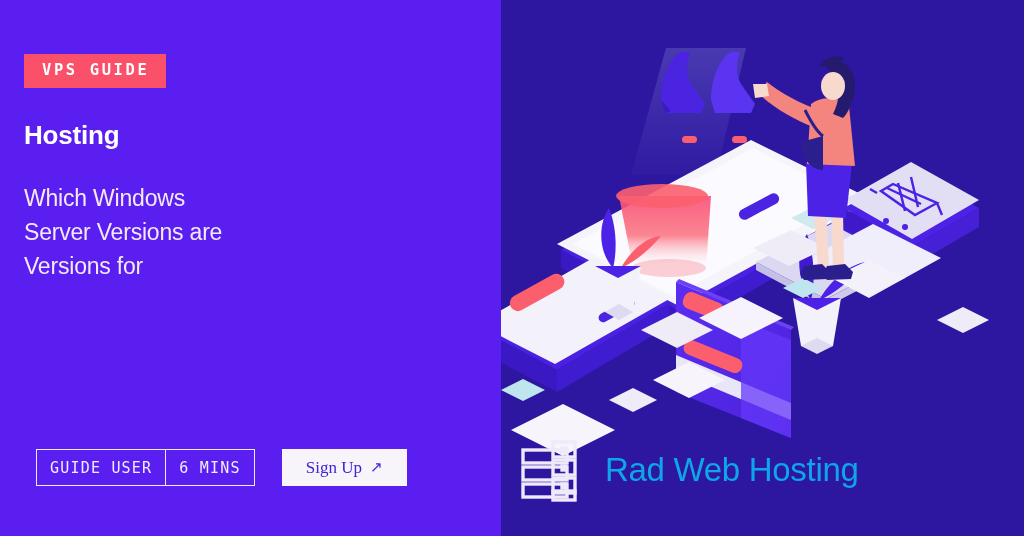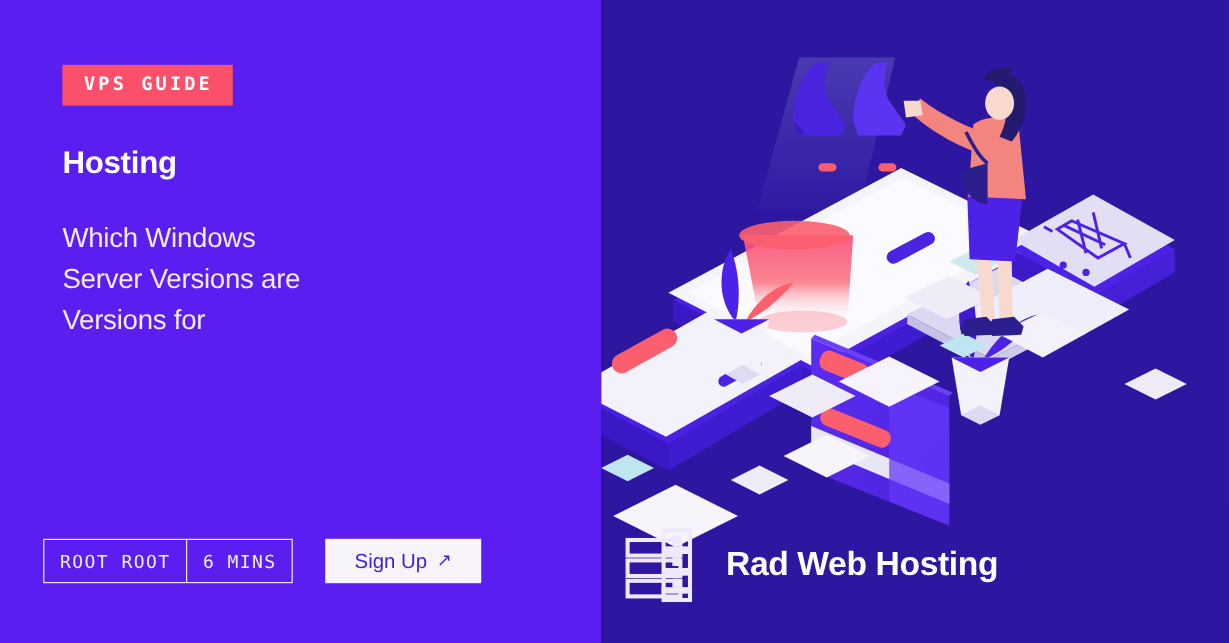--- a/index.html
+++ b/index.html
@@ -8,21 +8,21 @@
     font-family:"Liberation Sans", sans-serif;
     overflow:hidden; background:#2b1b9e;
   }
   .banner { position:relative; width:1024px; height:536px; display:flex; }
 
   
   .left {
     position:relative;
     width:501px; height:536px;
     background:#5a1ff0;
-    padding:54px 0 0 52px;
+    padding:54px 0 0 24px;
   }
   .badge {
     display:inline-block;
     background:#fa5069;
     color:#ffffff;
     font-family:"DejaVu Sans Mono", monospace;
     font-size:15.5px; font-weight:700;
     letter-spacing:2.6px;
     padding:9px 17px 9px 18px;
     line-height:1;
@@ -73,41 +73,42 @@
     height:37px;
     display:flex; align-items:center; justify-content:center;
     gap:8px;
     background:#f7f5fa;
     color:#4421d6;
     font-size:17px; font-weight:400;
     padding:0 24px;
     text-decoration:none;
     cursor:pointer;
     border:none;
+    font-family:Liberation Serif, serif;
   }
   .signup .arrow { font-size:15px; line-height:1; }
 
   
   .right {
     position:relative;
     width:523px; height:536px;
     background:#2d17a0;
     overflow:hidden;
   }
   .illus { position:absolute; inset:0; }
   .brand {
     position:absolute;
     left:14px; bottom:30px;
     display:flex; align-items:center; gap:18px;
     width:100%;
   }
   .brand-name {
-    color:#ffffff;
-    font-size:28px;
-    font-weight:700;
+    color:#0ea5e9;
+    font-size:33px;
+    font-weight:400;
     letter-spacing:-0.3px;
     white-space:nowrap;
   }
 </style>
 </head>
 <body>
 
 <div class="banner">
 
   <div class="left">
@@ -119,21 +120,21 @@
     </div>
 
     <div class="subhead">
       <span>Which Windows</span>
       <span>Server Versions are</span>
       <span>Versions for</span>
     </div>
 
     <div class="footer-row">
       <div class="meta">
-        <div class="meta-cell">ROOT ROOT</div>
+        <div class="meta-cell">GUIDE USER</div>
         <div class="meta-cell">6 MINS</div>
       </div>
 
       <a class="signup" href="#">
         <span>Sign Up</span>
         <span class="arrow">↗</span>
       </a>
     </div>
   </div>
 

